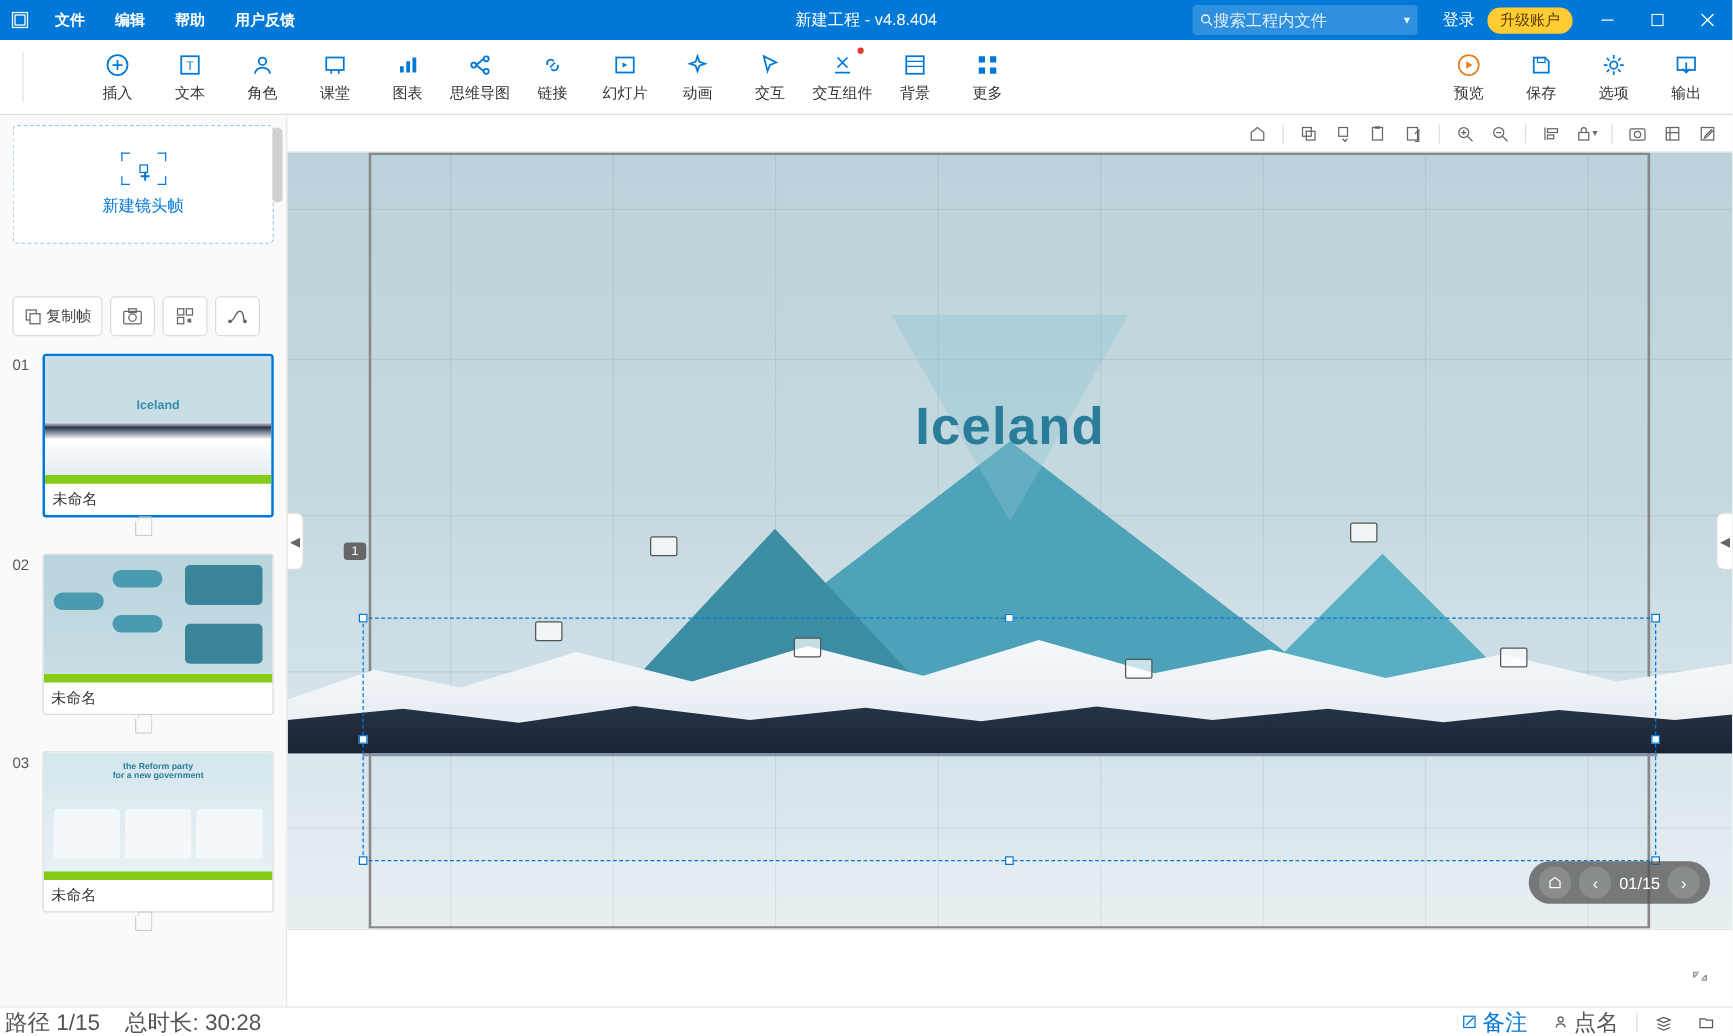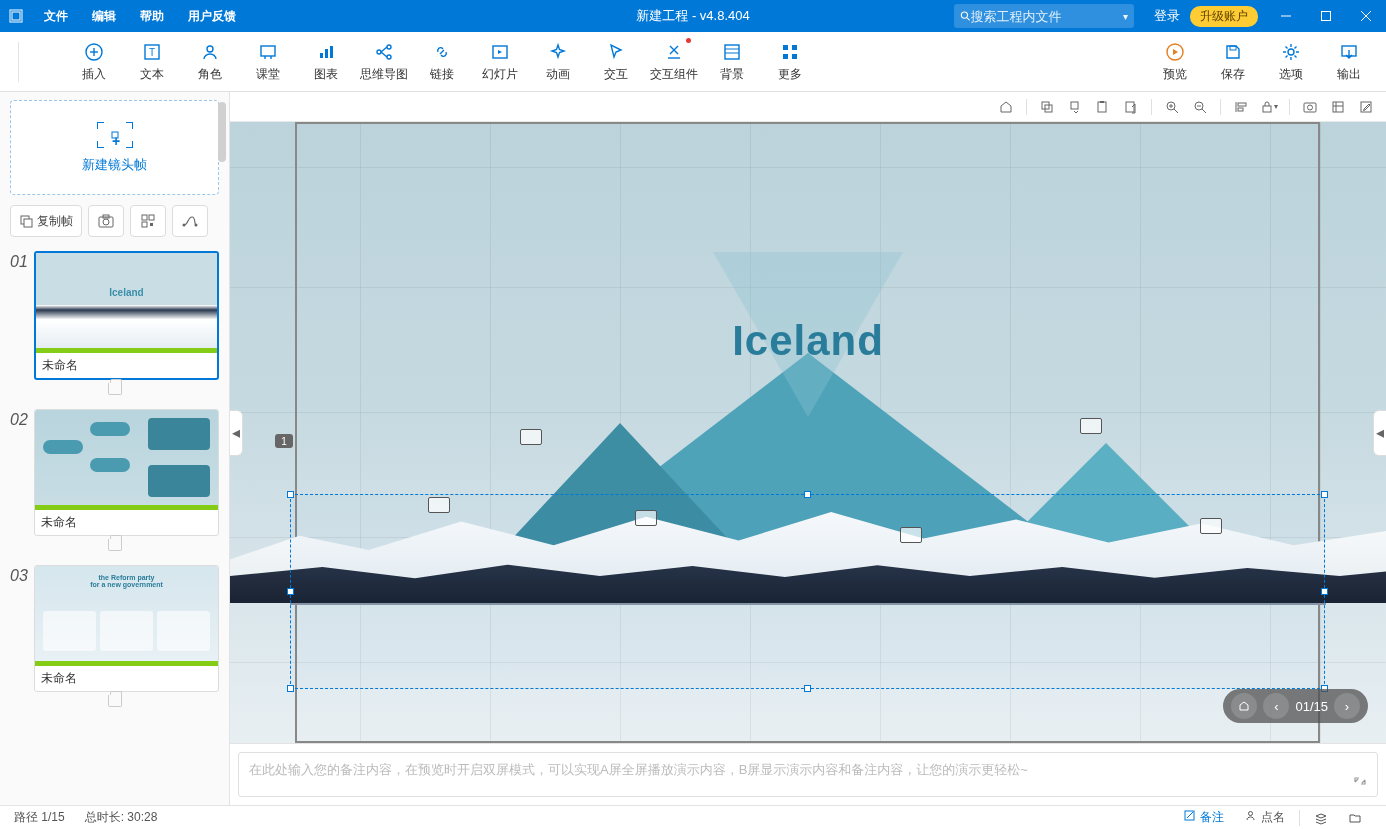--- a/index.html
+++ b/index.html
@@ -34,28 +34,28 @@
 .main { display:flex; height:calc(829px - 32px - 60px - 24px); }
 
 
 .sidebar { width:230px; background:#fafafa; border-right:1px solid #e3e3e3; display:flex; flex-direction:column; padding:8px 10px; overflow-y:auto; position:relative; }
 .new-frame { border:1px dashed #9cc5ea; border-radius:4px; height:95px; display:flex; flex-direction:column; align-items:center; justify-content:center; gap:8px; cursor:pointer; background:#fff; }
 .new-frame .corners { position:relative; width:36px; height:26px; }
 .new-frame .corners span { position:absolute;width:7px;height:7px;border:1.5px solid #0078d7; }
 .new-frame .corners .plus { position:absolute; left:50%; top:50%; transform:translate(-50%,-50%); color:#0078d7; font-size:14px; font-weight:bold; }
 .new-frame .label { color:#0078d7; font-size:13px; }
 .frame-tools { display:flex; gap:6px; margin-top:10px; }
-.frame-tool { flex:0 0 auto; height:32px; border:1px solid #dcdcdc; border-radius:4px; background:#fff; display:flex; align-items:center; justify-content:center; cursor:pointer; padding:0 8px; font-size:12px; color:#444; gap:4px; }
+.frame-tool { flex:0 0 auto; height:32px; border:1px solid #dcdcdc; border-radius:4px; background:#fff; display:flex; align-items:center; justify-content:center; cursor:pointer; padding:0 8px; font-size:12px; color:#444; gap:4px;margin-top:32px; }
 .slide-item { margin-top:14px; display:flex; gap:6px; }
-.slide-num { width:18px; font-size:16px; color:#555; padding-top:2px;font-style:italic; }
+.slide-num { width:18px; font-size:12px; color:#555; padding-top:2px; }
 .slide-card { flex:1; border:1px solid #dcdcdc; border-radius:3px; background:#fff; overflow:hidden; cursor:pointer; }
 .slide-card.selected { border:2px solid #0078d7; }
 .slide-preview { height:95px; background:linear-gradient(#c9dde5 55%,#fff 55%,#29384f 60%,#fff 70%,#e5edf2 100%); position:relative; }
 .slide-preview .mini-title { position:absolute; left:50%; top:36%; transform:translateX(-50%); font-size:10px; color:#3a8fa8; font-weight:bold; }
-.slide-name { padding:4px 6px; font-size:12px; color:#333; border-top:5px solid #84cc16; }
+.slide-name { padding:4px 6px; font-size:12px; color:#333; border-top:7px solid #84cc16; }
 .slide-timer { display:flex; justify-content:center; margin-top:3px; }
 .slide-timer .t-icon { width:14px;height:12px;border:1px solid #ccc;border-top:none;border-radius:0 0 2px 2px; position:relative; }
 .slide-timer .t-icon::before { content:""; position:absolute;top:-4px;left:1px;width:10px;height:3px;border:1px solid #ccc;border-bottom:none;border-radius:2px 2px 0 0;}
 
 .sidebar-scrollbar { position:absolute; right:3px; top:10px; width:8px; height:60px; background:#d0d0d0; border-radius:4px; }
 
 
 .canvas-wrap { flex:1; display:flex; flex-direction:column; position:relative; background:#fff; }
 .canvas-toolbar { height:30px; border-bottom:1px solid #e8e8e8; display:flex; align-items:center; justify-content:flex-end; padding:0 8px; gap:4px; }
 .ct-btn { width:24px;height:24px;display:flex;align-items:center;justify-content:center;color:#666;cursor:pointer;border-radius:3px;font-size:14px; }
@@ -84,23 +84,23 @@
 .panel-toggle.left { left:-1px; top:50%; transform:translateY(-50%); border-radius:0 6px 6px 0; }
 .panel-toggle.right { right:-1px; top:50%; transform:translateY(-50%); border-radius:6px 0 0 6px; }
 
 
 .notes-area { height:62px; border-top:1px solid #e3e3e3; padding:8px; position:relative; background:#fff; }
 .notes-input { width:100%; height:100%; border:1px solid #e0e0e0; border-radius:3px; padding:8px 40px 8px 10px; font-size:13px; color:#333; resize:none; outline:none; }
 .notes-input::placeholder { color:#bbb; }
 .notes-expand { position:absolute; right:16px; bottom:14px; width:20px;height:20px;cursor:pointer;color:#999;display:flex;align-items:center;justify-content:center; }
 
 
-.status-bar { height:24px; background:#fff; border-top:1px solid #e3e3e3; display:flex; align-items:center; font-size:12px; color:#555; padding:0 14px; }
+.status-bar { height:24px; background:#fff; border-top:1px solid #e3e3e3; display:flex; align-items:center; font-size:18px; color:#555; padding:0 4px; }
 .status-bar .spacer { flex:1; }
-.status-item { display:flex; gap:4px; padding:0 10px; cursor:pointer; }
+.status-item { display:flex; align-items:center; gap:4px; padding:0 10px; cursor:pointer; }
 
 svg { display:block; }
 </style>
 </head>
 <body>
 
 <div class="title-bar">
   <div class="logo">
     <svg width="14" height="14" viewBox="0 0 14 14">
         <rect x="1" y="1" width="12" height="12" fill="none" stroke="#fff" stroke-width="1"></rect>
@@ -549,21 +549,20 @@
               <path d="M2 5l4-3 4 3v5H2z" fill="none" stroke="#fff"></path>
             </svg>
           </div>
         <div class="nav-btn">‹</div>
         <span>01/15</span>
         <div class="nav-btn">›</div>
       </div>
     </div>
 
     <div class="notes-area">
-      <textarea class="notes-input" placeholder="在此处输入您的备注内容，在预览时开启双屏模式，可以实现A屏全屏播放演示内容，B屏显示演示内容和备注内容，让您的演示更轻松~" style=""></textarea>
       <div class="notes-expand">
           <svg width="14" height="14" viewBox="0 0 14 14">
             <path d="M2 8l3-3M2 8v-4h4M12 6l-3 3M12 6v4h-4" fill="none" stroke="currentColor" stroke-width="1.2"></path>
           </svg>
         </div>
     </div>
   </div>
 </div>
 
 <div class="status-bar">

